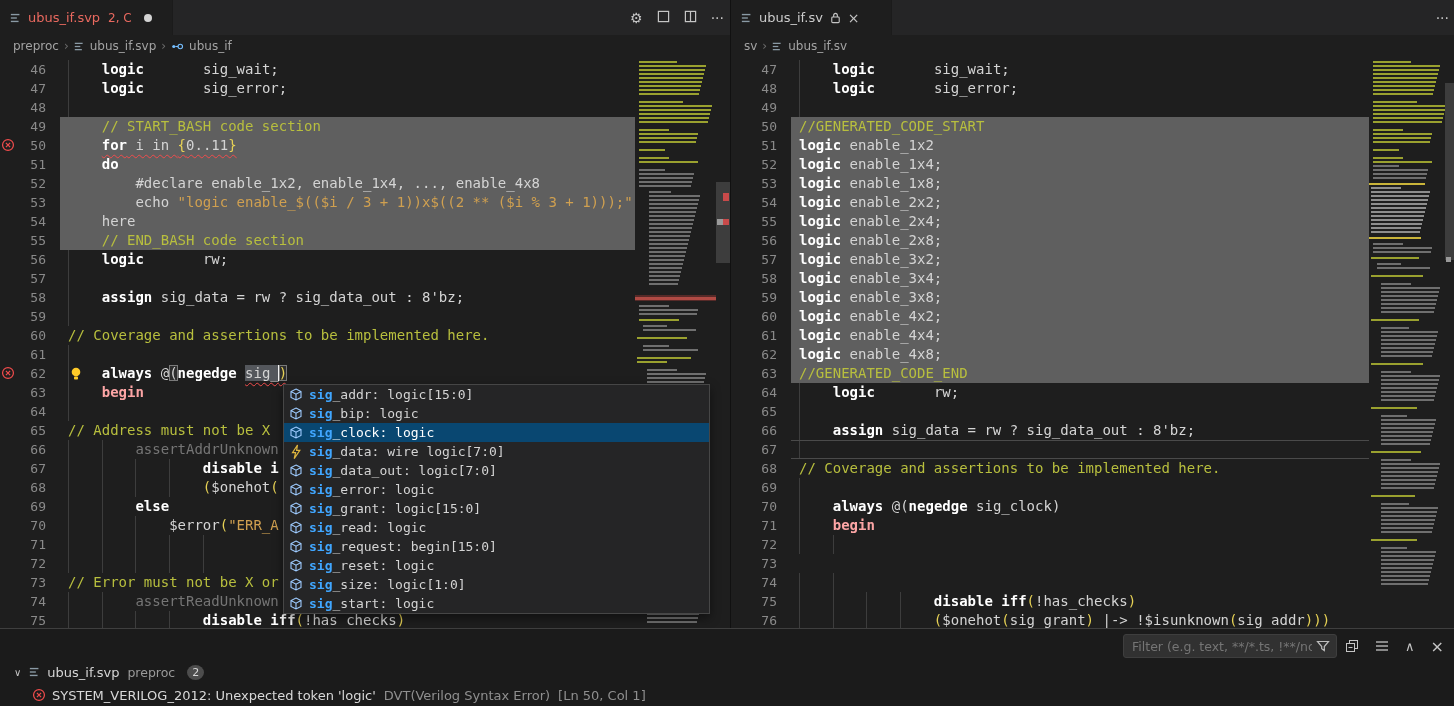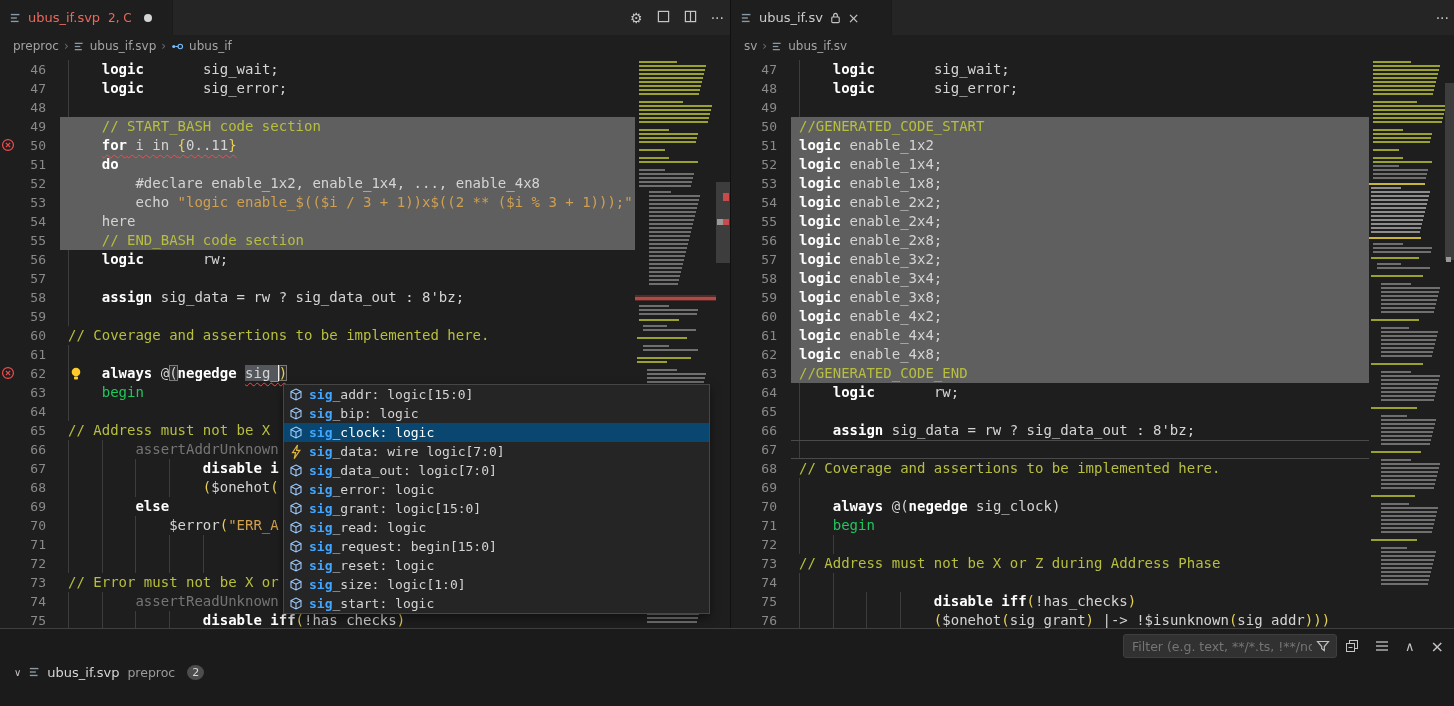--- a/index.html
+++ b/index.html
@@ -31,21 +31,21 @@
   #right-editor .row.hl::before{right:86px;}
   .row.cl::after{content:"";position:absolute;left:60px;right:10px;top:0;bottom:0;
     border-top:1px solid #4a4a4a;border-bottom:1px solid #4a4a4a;pointer-events:none;}
   .row .code, .row .gutter-ico, .row .bulb{z-index:1;}
   .guide{position:absolute;top:0;bottom:0;border-left:1px solid #3d3d3d;z-index:0;}
   .t-k{color:#ffffff;font-weight:bold;}
   .t-p{color:#d4d4d4;}
   .t-c{color:#b8bf3e;}
   .t-s{color:#d0a050;}
   .t-d{color:#757575;}
-  .t-g{color:#22c55e;font-weight:normal;}
+  .t-g{color:#fca5a5;font-weight:bold;}
   .t-y{color:#e6d155;}
   .sq{text-decoration:underline;text-decoration-style:wavy;text-decoration-color:#f14c4c;
     text-decoration-thickness:1px;text-underline-offset:4px;text-decoration-skip-ink:none;}
   .bm{outline:1px solid #7a7a7a;outline-offset:-1px;background:rgba(90,90,90,.25);}
   .wh{background:#54575c;}
   .cur{display:inline-block;width:2px;height:16px;background:#f2f2f2;margin:0 -1px;vertical-align:-3px;}
   .gutter-ico{position:absolute;left:1px;top:2px;width:14px;height:14px;}
   .bulb{position:absolute;left:70px;top:3px;width:12px;height:14px;}
   
   .minimap{position:absolute;top:0;bottom:0;background:#1e1e1e;z-index:2;}
@@ -370,21 +370,21 @@
           <div class="row hl" style="top: 307px;"><span class="ln">63</span><span class="code"><span class="t-c">//GENERATED_CODE_END</span></span></div>
           <div class="row" style="top: 326px;"><i class="guide" style="left: 68px;"></i><span class="ln">64</span><span class="code"><span class="t-p">    </span><span class="t-k">logic</span><span class="t-p">       rw;</span></span></div>
           <div class="row" style="top: 345px;"><i class="guide" style="left: 68px;"></i><span class="ln">65</span><span class="code"></span></div>
           <div class="row" style="top: 364px;"><i class="guide" style="left: 68px;"></i><span class="ln">66</span><span class="code"><span class="t-p">    </span><span class="t-k">assign</span><span class="t-p"> sig_data = rw ? sig_data_out : 8'bz;</span></span></div>
           <div class="row cl" style="top: 383px;"><i class="guide" style="left: 68px;"></i><span class="ln">67</span><span class="code"></span></div>
           <div class="row" style="top: 402px;"><span class="ln">68</span><span class="code"><span class="t-c">// Coverage and assertions to be implemented here.</span></span></div>
           <div class="row" style="top: 421px;"><i class="guide" style="left: 68px;"></i><span class="ln">69</span><span class="code"></span></div>
           <div class="row" style="top: 440px;"><i class="guide" style="left: 68px;"></i><span class="ln">70</span><span class="code"><span class="t-p">    </span><span class="t-k">always</span><span class="t-p"> @(</span><span class="t-k">negedge</span><span class="t-p"> sig_clock)</span></span></div>
           <div class="row" style="top: 459px;"><i class="guide" style="left: 68px;"></i><span class="ln">71</span><span class="code"><span class="t-p">    </span><span class="t-g">begin</span></span></div>
           <div class="row" style="top: 478px;"><i class="guide" style="left: 68px;"></i><i class="guide" style="left: 101.72px;"></i><span class="ln">72</span><span class="code"></span></div>
-          <div class="row" style="top: 497px;"><span class="ln">73</span><span class="code"><span class="t-c">// Address must not be X or Z during Address Phase</span></span></div>
+          <div class="row" style="top: 497px;"><span class="ln">73</span></div>
           <div class="row" style="top: 516px;"><i class="guide" style="left: 68px;"></i><i class="guide" style="left: 101.72px;"></i><span class="ln">74</span></div>
           <div class="row" style="top: 535px;"><i class="guide" style="left: 68px;"></i><i class="guide" style="left: 101.72px;"></i><i class="guide" style="left: 135.44px;"></i><i class="guide" style="left: 169.16px;"></i><span class="ln">75</span><span class="code"><span class="t-p">                </span><span class="t-k">disable iff</span><span class="t-y">(</span><span class="t-p">!has_checks</span><span class="t-y">)</span></span></div>
           <div class="row" style="top: 554px;"><i class="guide" style="left: 68px;"></i><i class="guide" style="left: 101.72px;"></i><i class="guide" style="left: 135.44px;"></i><i class="guide" style="left: 169.16px;"></i><span class="ln">76</span><span class="code"><span class="t-p">                </span><span class="t-y">(</span><span class="t-p">$onehot</span><span class="t-y">(</span><span class="t-p">sig_grant</span><span class="t-y">)</span><span class="t-p"> |-&gt; !$isunknown</span><span class="t-y">(</span><span class="t-p">sig_addr</span><span class="t-y">)))</span></span></div>
         </div>
       <div class="minimap" id="right-minimap">
           <i style="top: 4px; left: 4px; width: 38px; height: 2px; background: rgb(154, 161, 47);"></i>
           <i style="top: 8px; left: 4px; width: 67px; height: 2px; background: rgb(154, 161, 47);"></i>
           <i style="top: 12px; left: 4px; width: 66px; height: 2px; background: rgb(154, 161, 47);"></i>
           <i style="top: 16px; left: 4px; width: 65px; height: 2px; background: rgb(154, 161, 47);"></i>
           <i style="top: 20px; left: 4px; width: 64px; height: 2px; background: rgb(154, 161, 47);"></i>
@@ -577,14 +577,23 @@
             <line x1="1" y1="3" x2="11" y2="3"></line>
             <line x1="1" y1="7" x2="8" y2="7"></line>
             <line x1="1" y1="11" x2="10" y2="11"></line>
           </g>
         </svg>
       <span class="fname">ubus_if.svp</span>
       <span class="fdetail">preproc</span>
       <span class="badge round">2</span>
     </div>
 
+    <div class="tree-problem">
+      <svg width="14" height="14" viewBox="0 0 16 16">
+          <circle cx="8" cy="8" r="6.2" fill="none" stroke="#f14c4c" stroke-width="1.4"></circle>
+          <path d="M5.6 5.6 L10.4 10.4 M10.4 5.6 L5.6 10.4" stroke="#f14c4c" stroke-width="1.4"></path>
+        </svg>
+      <span class="pmsg">SYSTEM_VERILOG_2012: Unexpected token 'logic'</span>
+      <span class="psrc">DVT(Verilog Syntax Error)</span>
+      <span class="ppos">[Ln 50, Col 1]</span>
+    </div>
   </div>
 </div>
 
 </body></html>

